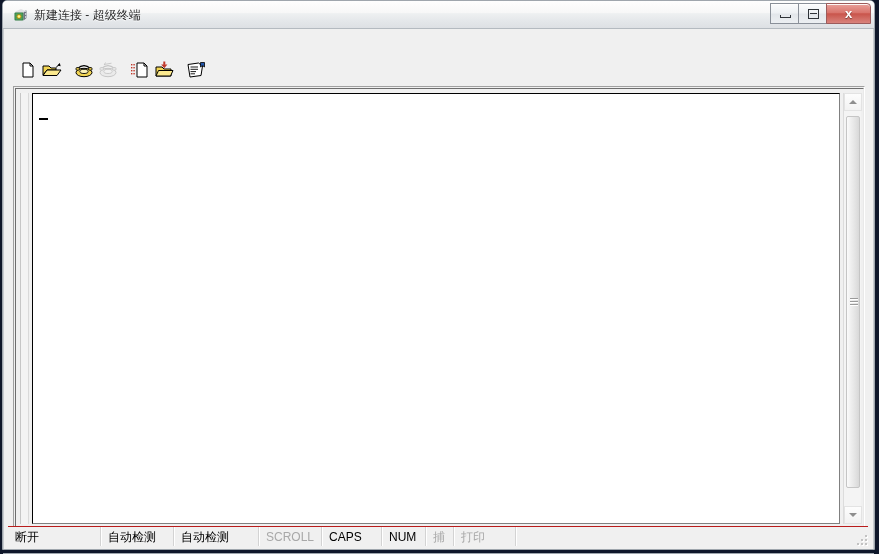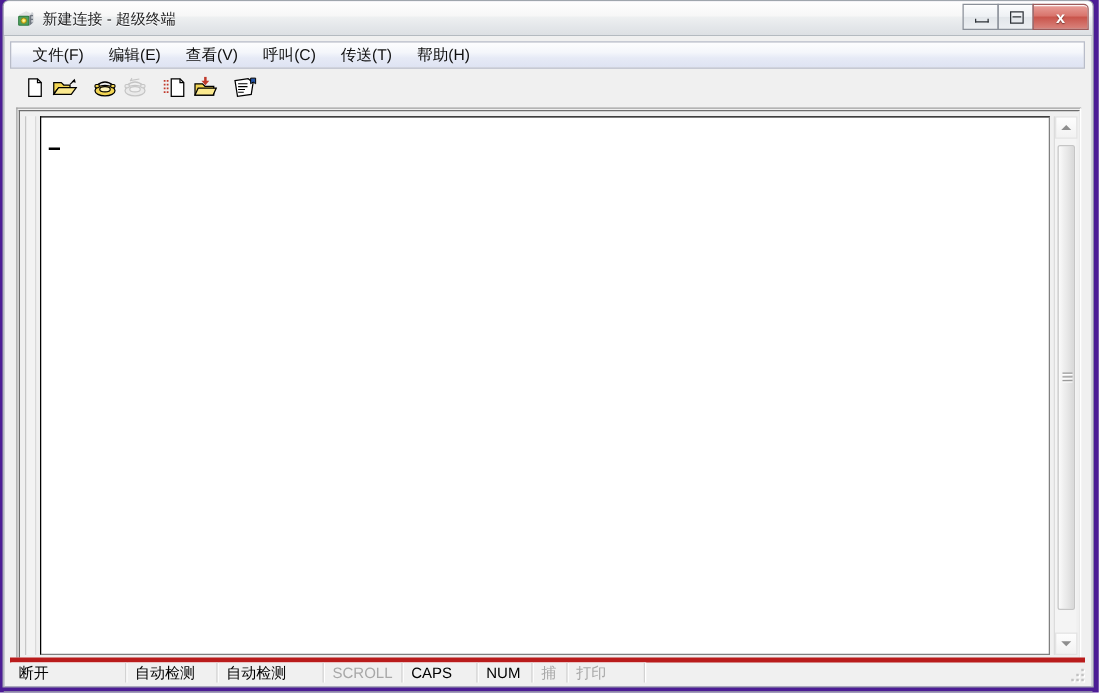--- a/index.html
+++ b/index.html
@@ -9,21 +9,21 @@
     background: #ffffff;
     font-family: "Liberation Sans", "DejaVu Sans", sans-serif;
     overflow: hidden;
   }
 
   
   #window {
     position: absolute;
     left: 0; top: 0;
     width: 879px; height: 554px;
-    background: #4c1d95;
+    background: #0f172a;
   }
 
   
   .frame-outer {
     position: absolute;
     left: 2px; top: 0px;
     width: 873px; height: 550px;
     border: 1px solid #9fa6ad;
     border-radius: 5px 5px 0 0;
     background: linear-gradient(to bottom, #ffffff 0%, #fdfdfd 40%, #f6f6f6 100%);
@@ -274,21 +274,21 @@
     margin-bottom: 2px;
     box-shadow: 0 1px 0 #ffffff;
   }
 
   
   #statusbar {
     position: absolute;
     left: 4px; bottom: 3px;
     width: 860px; height: 20px;
     background: #f0f0f0;
-    border-top: 4px solid #b91c1c;
+    border-top: 1px solid #b91c1c;
     display: flex;
     align-items: stretch;
     font-size: 12px;
     color: #000000;
   }
   .sb-cell {
     position: relative;
     display: flex;
     align-items: center;
     padding-left: 7px;
@@ -349,28 +349,20 @@
         <span class="glyph-max"></span>
       </div>
       <div class="win-btn close">
         <span class="glyph-close">x</span>
       </div>
     </div>
   </div>
 
   <div id="client">
 
-    <div id="menubar">
-      <div class="menu-item">文件(F)</div>
-      <div class="menu-item">编辑(E)</div>
-      <div class="menu-item">查看(V)</div>
-      <div class="menu-item">呼叫(C)</div>
-      <div class="menu-item">传送(T)</div>
-      <div class="menu-item">帮助(H)</div>
-    </div>
 
     <div id="toolbar">
 
       <div class="tb-btn">
         <svg width="18" height="18" viewBox="0 0 18 18">
           <path d="M4 2 H11 L14 5 V16 H4 Z" fill="#ffffff" stroke="#000000" stroke-width="1"></path>
           <path d="M11 2 V5 H14" fill="none" stroke="#000000" stroke-width="1"></path>
         </svg>
       </div>
 

